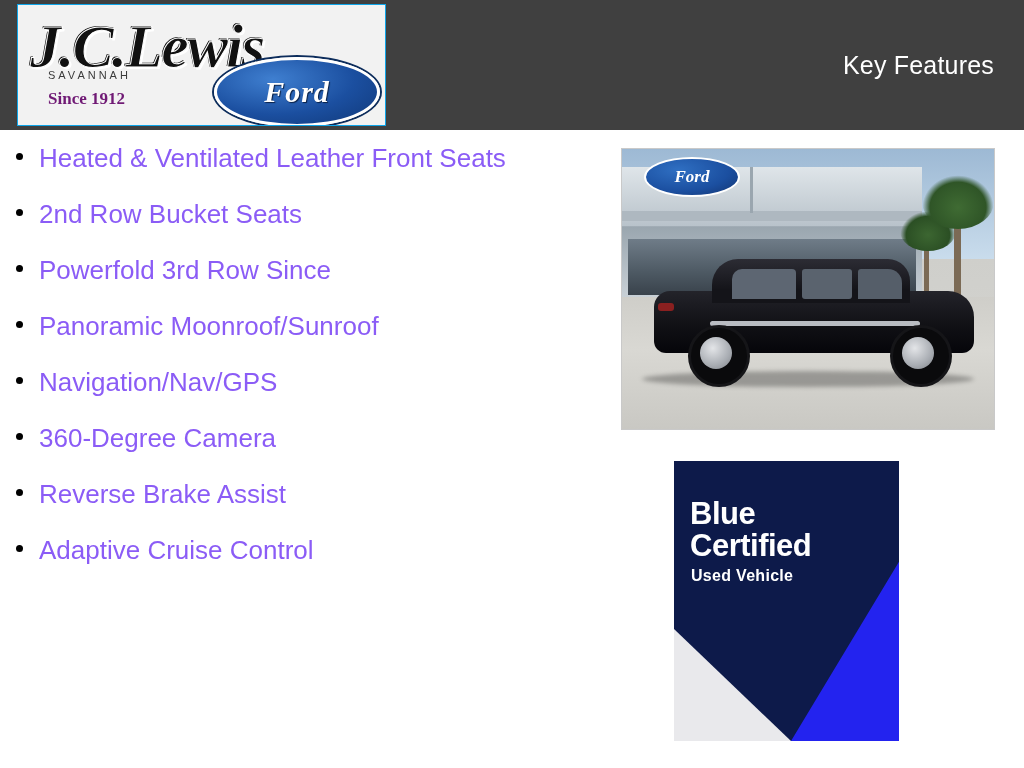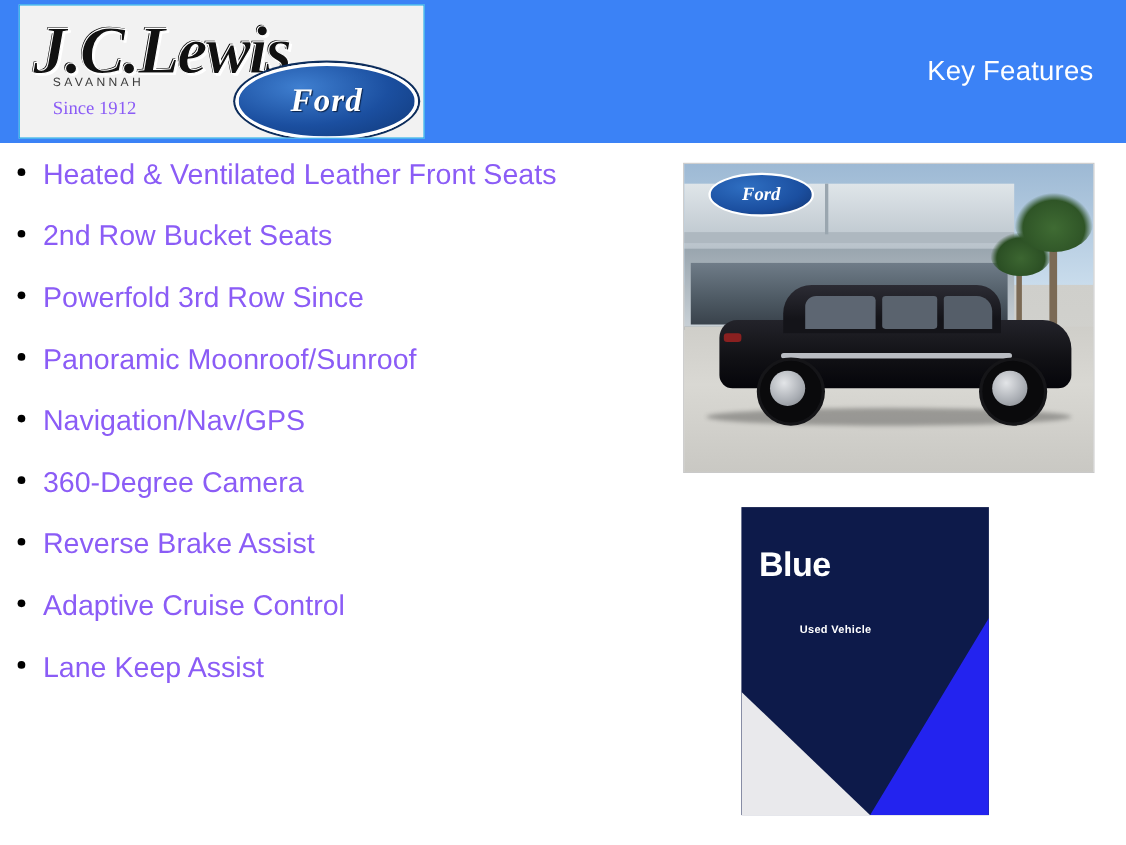--- a/index.html
+++ b/index.html
@@ -20,21 +20,21 @@
     background: #ffffff;
   }
 
   
   .header {
     position: absolute;
     left: 0;
     top: 0;
     width: 1024px;
     height: 130px;
-    background: #3b82f6;
+    background: #404040;
   }
   .header-title {
     position: absolute;
     right: 30px;
     top: 50px;
     color: #ffffff;
     font-size: 25px;
     line-height: 30px;
     letter-spacing: 0.2px;
     white-space: nowrap;
@@ -64,23 +64,23 @@
     letter-spacing: -2px;
     -webkit-text-stroke: 1px #ffffff;
     text-shadow: 2px 2px 0 #ffffff, -1px -1px 0 #000000;
     white-space: nowrap;
   }
   .logo-since {
     position: absolute;
     left: 30px;
     top: 84px;
     font-family: "Liberation Serif", serif;
-    font-weight: normal;
+    font-weight: bold;
     font-size: 17px;
-    color: #8b5cf6;
+    color: #701a75;
     white-space: nowrap;
   }
   .logo-savannah {
     position: absolute;
     left: 30px;
     top: 64px;
     font-family: "Liberation Sans", sans-serif;
     font-size: 11px;
     letter-spacing: 3px;
     color: #3b3b3b;
@@ -315,24 +315,23 @@
     color: #ffffff;
     font-size: 31px;
     font-weight: bold;
     letter-spacing: -0.5px;
     line-height: 34px;
   }
   .badge-line3 {
     position: absolute;
     left: 17px; top: 106px;
     color: #ffffff;
-    font-size: 10px;
+    font-size: 16px;
     font-weight: bold;
     letter-spacing: 0.3px;
-    margin-left: 36px;
   }
 </style>
 </head>
 <body>
 
 <div class="slide">
 
   <div class="header">
     <div class="header-title">Key Features</div>
   </div>
@@ -371,24 +370,20 @@
       <div class="bullet-dot"></div>
       <div class="bullet-text">360-Degree Camera</div>
     </div>
     <div class="bullet-item">
       <div class="bullet-dot"></div>
       <div class="bullet-text">Reverse Brake Assist</div>
     </div>
     <div class="bullet-item">
       <div class="bullet-dot"></div>
       <div class="bullet-text">Adaptive Cruise Control</div>
-    </div>
-    <div class="bullet-item">
-      <div class="bullet-dot"></div>
-      <div class="bullet-text">Lane Keep Assist</div>
     </div>
   </div>
 
   <div class="photo">
     <div class="sky"></div>
     <div class="building">
       <div class="building-top-band"></div>
       <div class="building-glass"></div>
     </div>
     <div class="ford-sign">
@@ -415,16 +410,17 @@
       <div class="wheel wheel-rear">
         <div class="rim"></div>
       </div>
     </div>
   </div>
 
   <div class="badge">
     <div class="badge-blue-wedge"></div>
     <div class="badge-white-wedge"></div>
     <div class="badge-line1">Blue</div>
+    <div class="badge-line2">Certified</div>
     <div class="badge-line3">Used Vehicle</div>
   </div>
 
 </div>
 
 </body></html>

